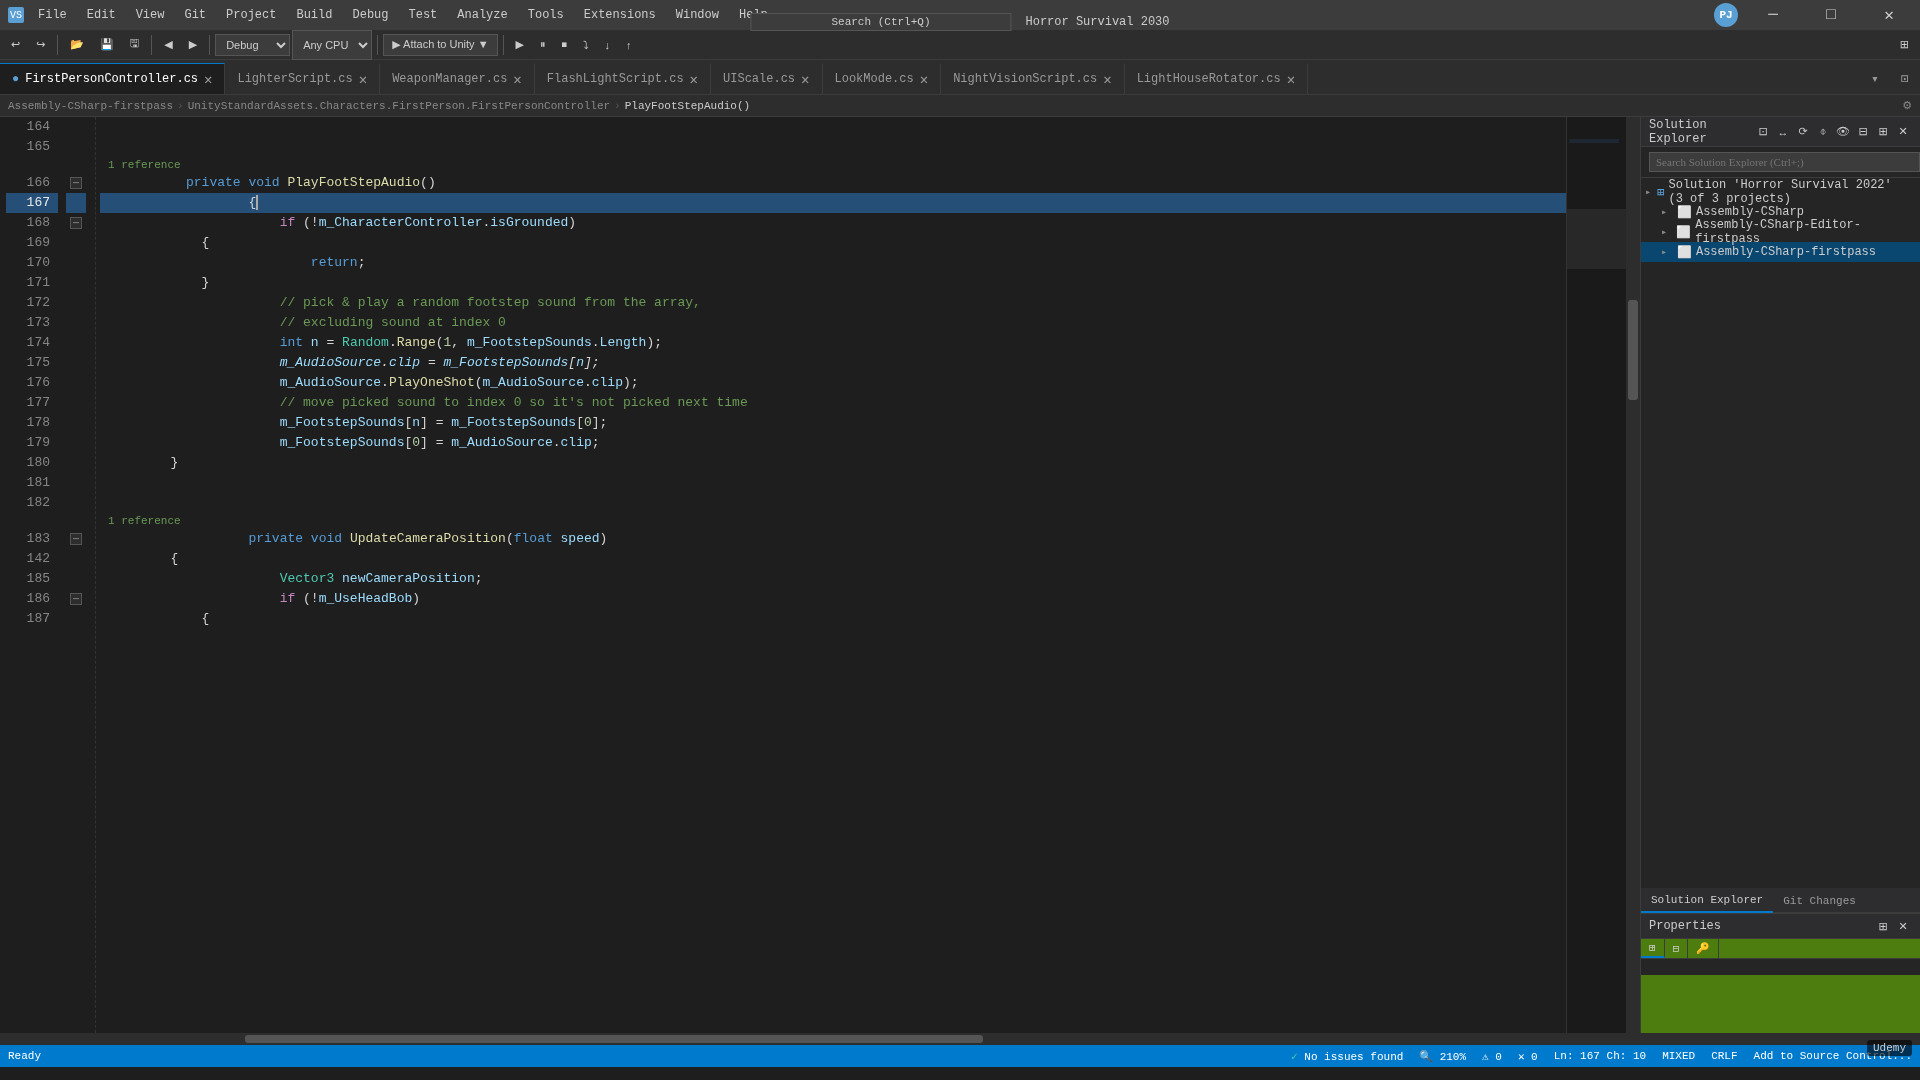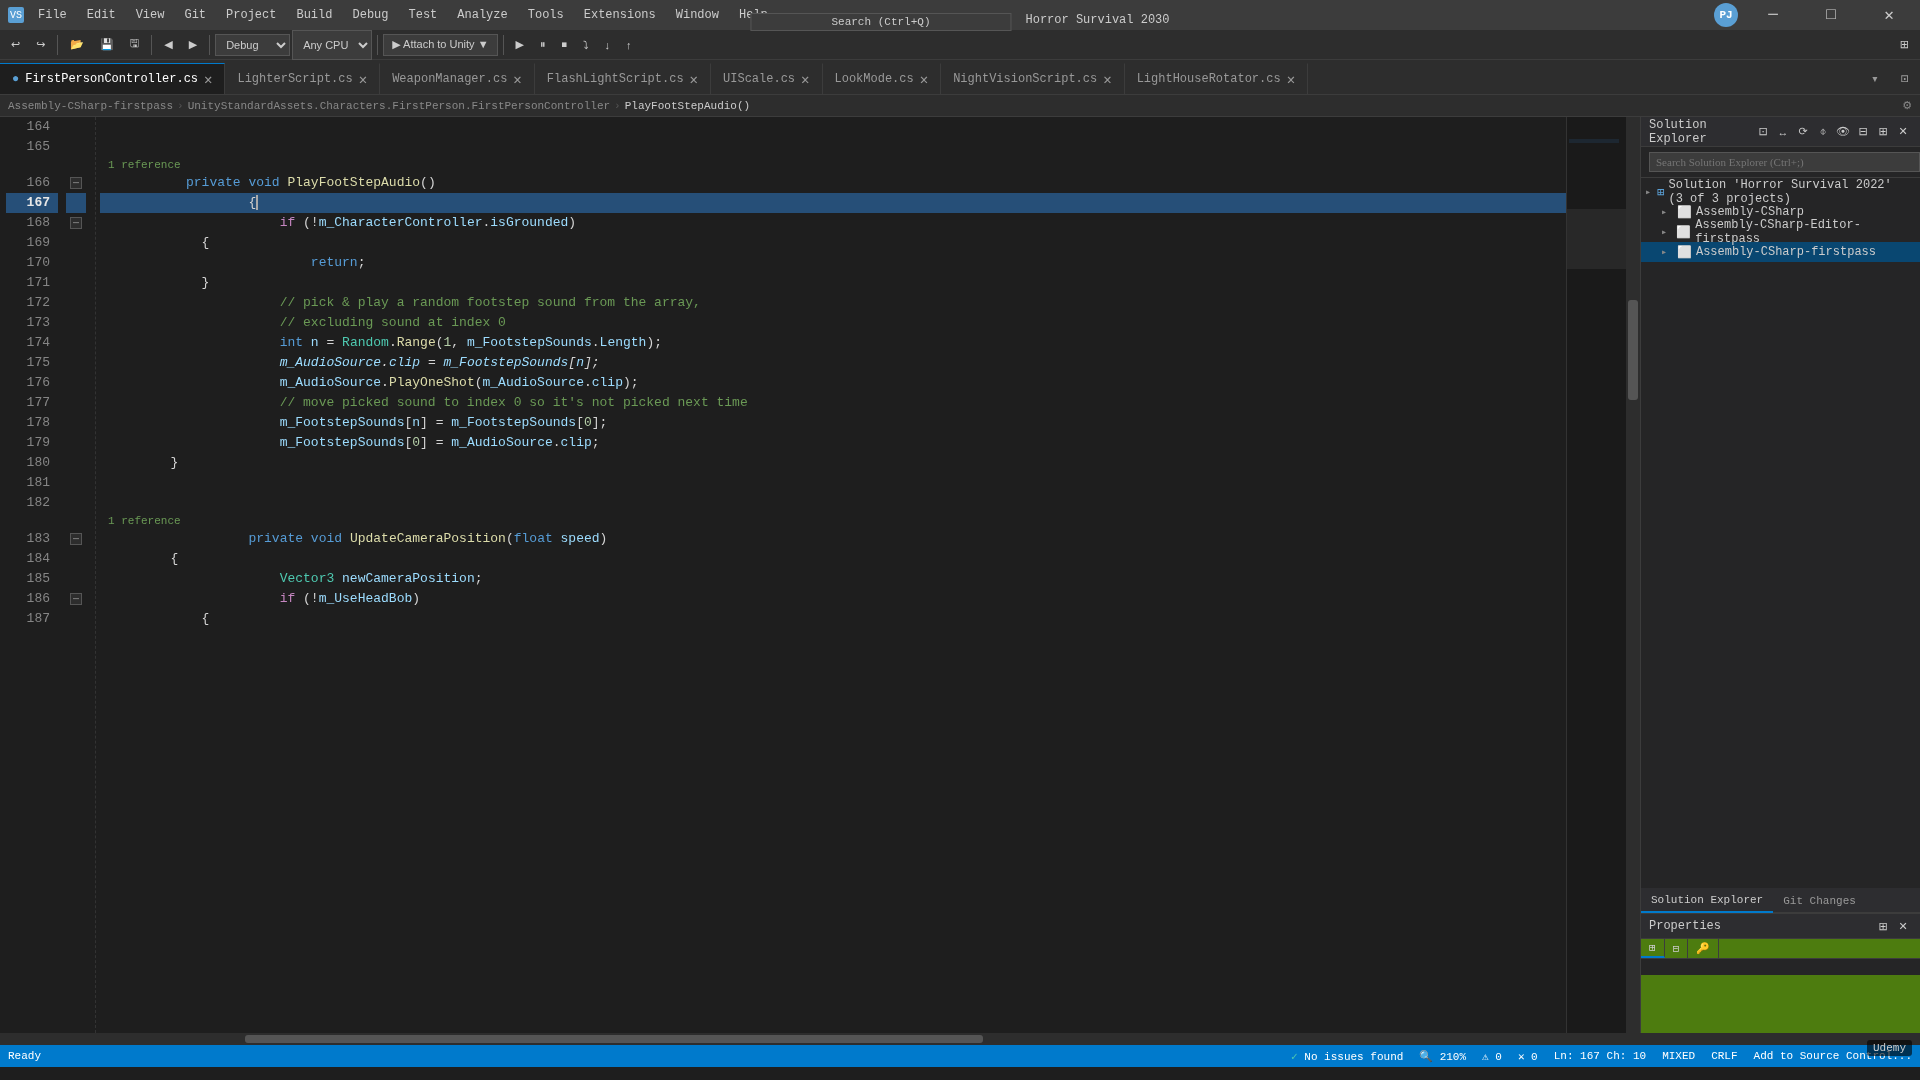--- a/index.html
+++ b/index.html
@@ -156,21 +156,20 @@
       flex-shrink: 0;
     }
     .line-num {
       height: 20px;
       line-height: 20px;
       padding-right: 8px;
     }
     .line-num.active {
       color: #c6c6c6;
       background: #264f78;
-      font-weight: bold;
     }
 
     
     #code-markers {
       width: 20px;
       background: #1e1e1e;
       flex-shrink: 0;
     }
     .marker-cell {
       height: 20px;
@@ -429,21 +428,21 @@
     <span class="title-menu">Build</span>
     <span class="title-menu">Debug</span>
     <span class="title-menu">Test</span>
     <span class="title-menu">Analyze</span>
     <span class="title-menu">Tools</span>
     <span class="title-menu">Extensions</span>
     <span class="title-menu">Window</span>
     <span class="title-menu">Help</span>
   </div>
   <div id="title-bar-center">
-    <div style="display:flex;align-items:flex-start;gap:2px;margin-top:14px;">
+    <div style="display:flex;align-items:center;gap:2px;margin-top:14px;">
       <div style="background:#3c3c3c;border:1px solid #555;padding:2px 80px;font-size:11px;color:#ccc;">
         <span>Search (Ctrl+Q)</span>
       </div>
       <span style="color:#ccc;font-size:12px;margin-left:12px;">Horror Survival 2030</span>
     </div>
   </div>
   <div id="title-bar-right">
     <div style="width:24px;height:24px;background:#5a9fd4;border-radius:12px;display:flex;align-items:center;justify-content:center;color:white;font-size:11px;font-weight:bold;">PJ</div>
     <div class="win-btn">─</div>
     <div class="win-btn">□</div>
@@ -556,21 +555,21 @@
       <div class="line-num">175</div>
       <div class="line-num">176</div>
       <div class="line-num">177</div>
       <div class="line-num">178</div>
       <div class="line-num">179</div>
       <div class="line-num">180</div>
       <div class="line-num">181</div>
       <div class="line-num">182</div>
       <div class="line-num" style="color:transparent;height:16px;font-size:10px;"></div>
       <div class="line-num">183</div>
-      <div class="line-num">184</div>
+      <div class="line-num">142</div>
       <div class="line-num">185</div>
       <div class="line-num">186</div>
       <div class="line-num">187</div>
     </div>
 
     <div id="code-markers" style="width:20px;">
       <div class="marker-cell"></div>
       <div class="marker-cell"></div>
       <div class="marker-cell" style="height:16px;"></div>
       <div class="marker-cell">

